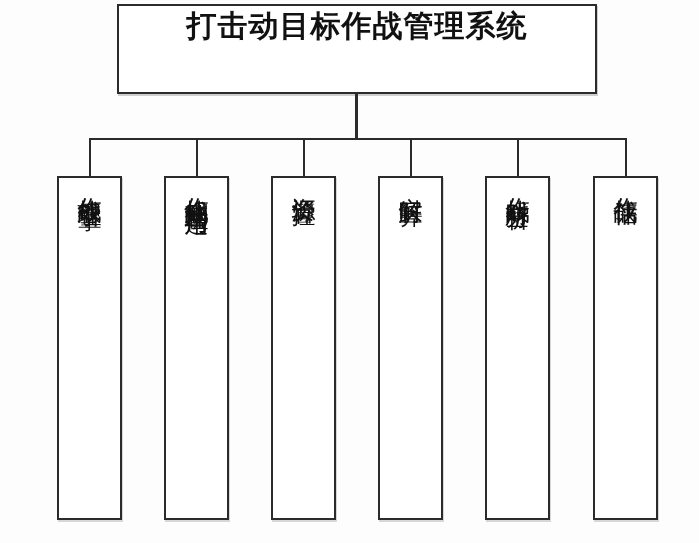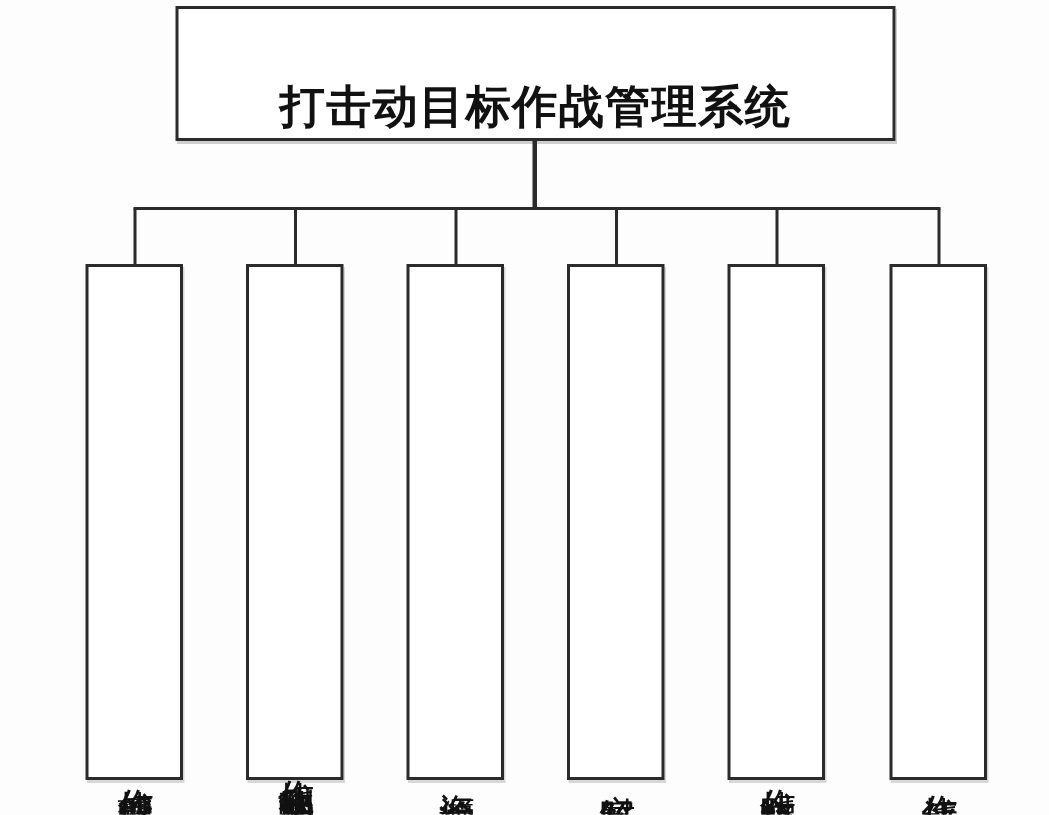--- a/index.html
+++ b/index.html
@@ -21,21 +21,21 @@
     height:543px;
     background:var(--background);
     overflow:hidden;
   }
   .node{
     position:absolute;
     box-sizing:border-box;
     background:var(--box-fill);
     border:2px solid var(--border);
     display:flex;
-    align-items:flex-end;
+    align-items:flex-start;
     justify-content:center;
   }
   .root-node{
     left:117px; top:4px;
     width:480px; height:90px;
     box-shadow:1px 2px 0 rgba(0,0,0,0.18);
   }
   .root-label{
     font-size:30px;
     font-weight:700;

